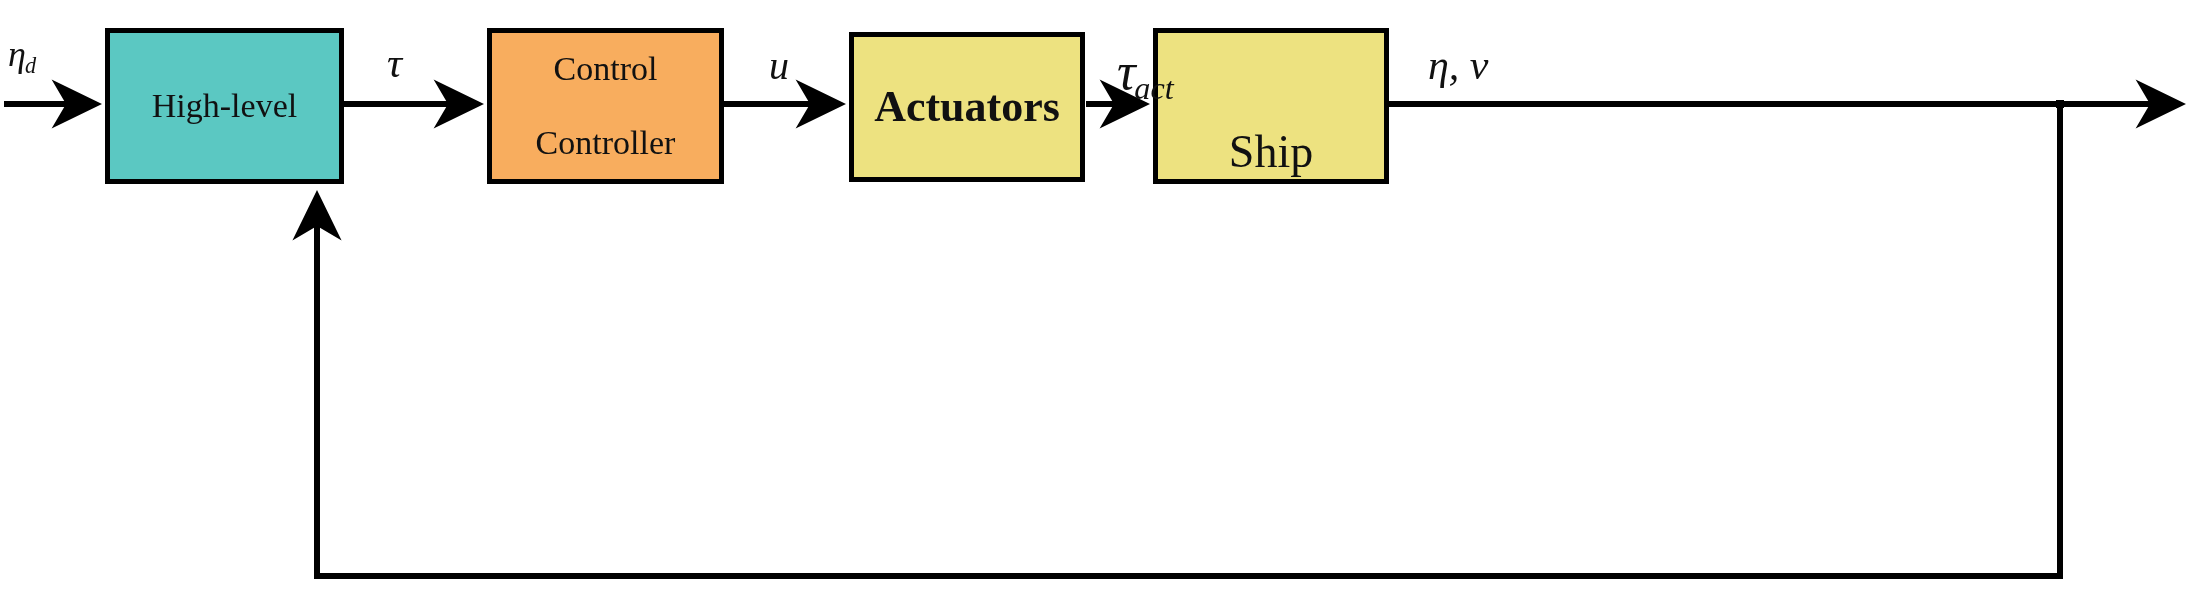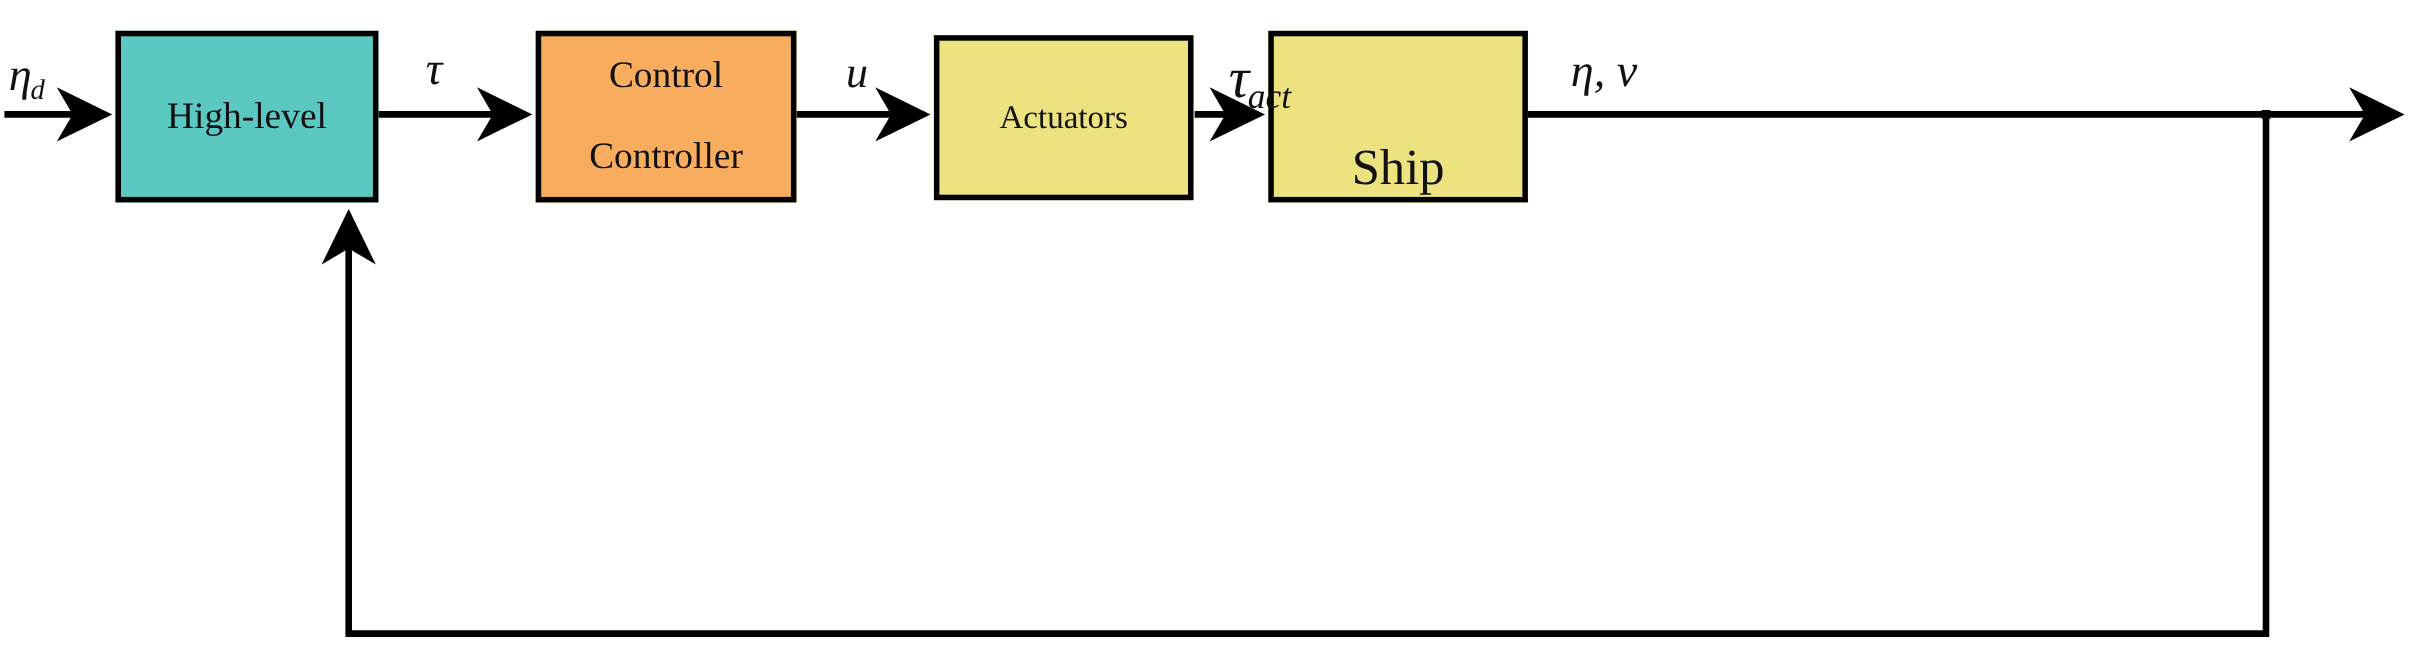--- a/index.html
+++ b/index.html
@@ -58,21 +58,22 @@
     background: #F8AD5E;
     font-size: 34px;
     gap: 34px;
   }
   #block-actuators {
     left: 849px;
     top: 32px;
     width: 236px;
     height: 150px;
     background: #EDE280;
-    font-size: 30px;
+    font-size: 44px;
+    font-weight: bold;
   }
   #block-ship {
     left: 1153px;
     top: 28px;
     width: 236px;
     height: 156px;
     background: #EDE280;
     font-size: 46px;
     justify-content: flex-end;
   }
@@ -85,21 +86,21 @@
     line-height: 1;
   }
   .sig-label .sub {
     font-size: 0.62em;
     font-style: italic;
     vertical-align: baseline;
     position: relative;
     top: 0.30em;
     left: -0.04em;
   }
-  #label-eta-d { left: 8px;    top: 48px;  font-size: 42px; }
+  #label-eta-d { left: 8px;    top: 36px;  font-size: 36px; }
   #label-tau   { left: 387px;  top: 42px;  font-size: 42px; }
   #label-u     { left: 769px;  top: 46px;  font-size: 40px; }
   #label-tau-act { left: 1117px; top: 46px; font-size: 52px; }
   #label-eta-nu  { left: 1404px; top: 44px; font-size: 42px; margin-left: 24px; }
 </style>
 </head>
 <body>
 
 <div id="diagram-root">
 

